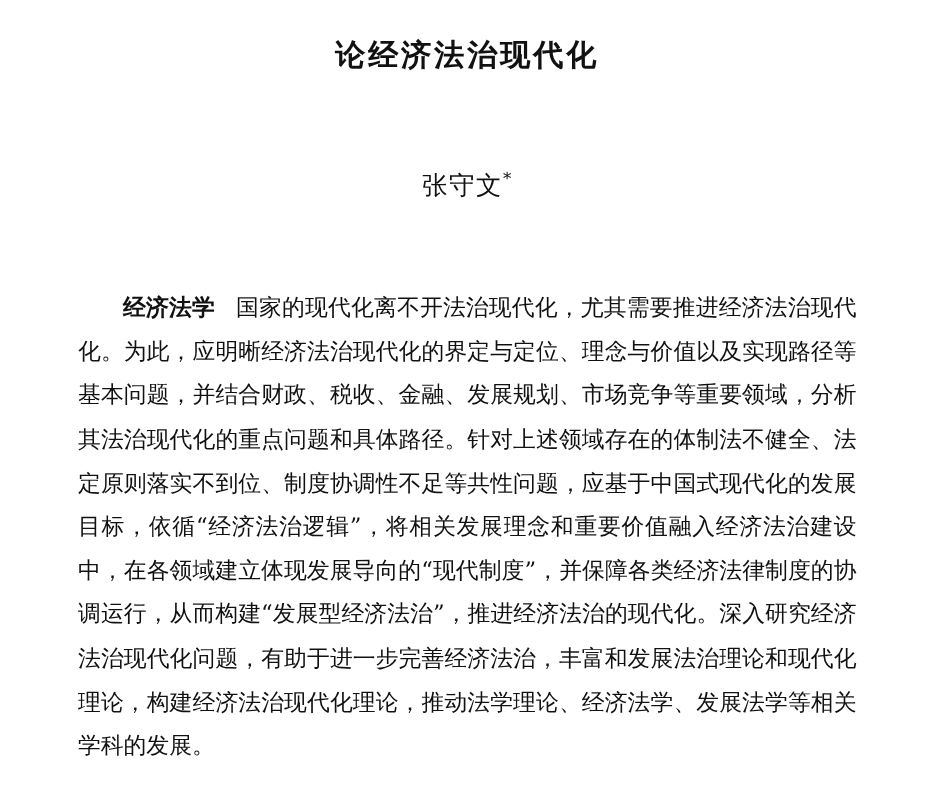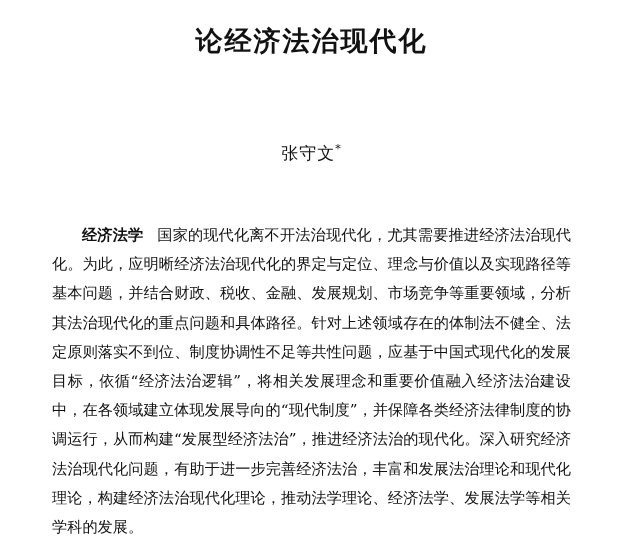--- a/index.html
+++ b/index.html
@@ -18,29 +18,29 @@
     position: relative;
     width: 623px;
     height: 536px;
     box-sizing: border-box;
     padding: 0 52px;
   }
   .title {
     margin: 0;
     padding-top: 24px;
     text-align: center;
-    font-size: 27px;
+    font-size: 20px;
     font-weight: bold;
     letter-spacing: 2px;
     line-height: 1.3;
     font-family: Liberation Sans, sans-serif;
   }
   .author-block {
     text-align: center;
-    margin-top: 83px;
+    margin-top: 62px;
     font-size: 17px;
     letter-spacing: 1px;
   }
   .author-name {
     display: inline;
   }
   .author-mark {
     font-size: 11px;
     vertical-align: super;
   }

